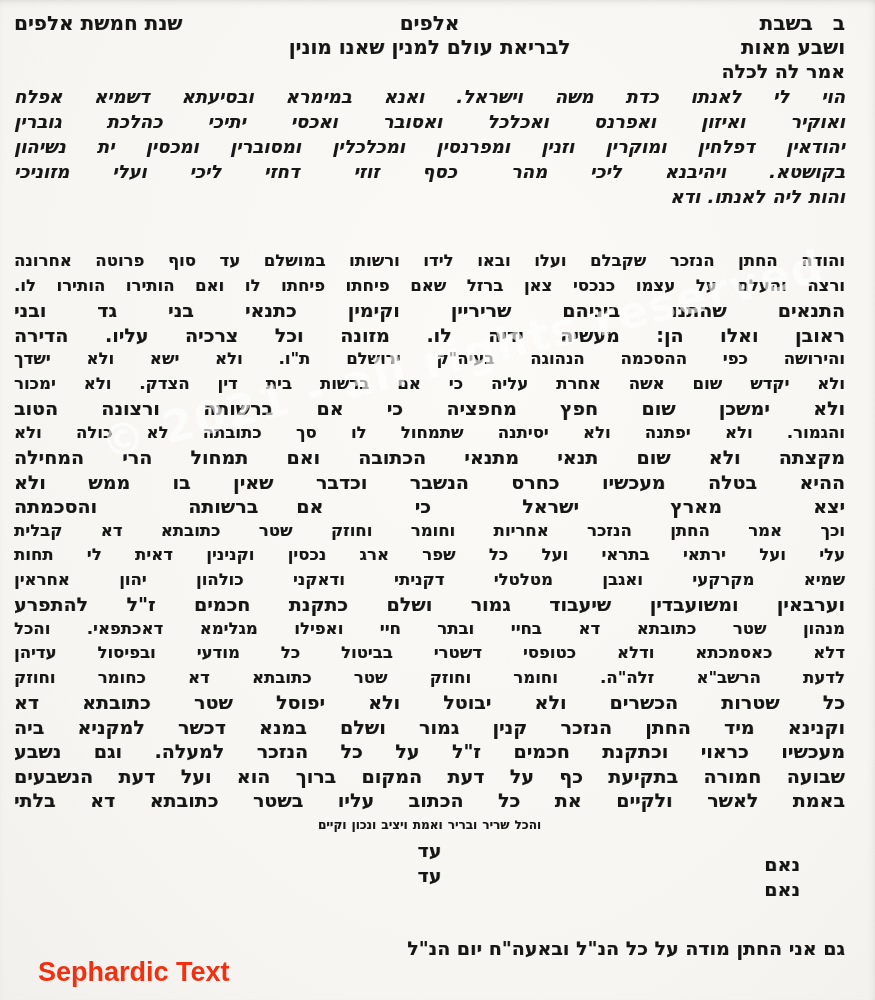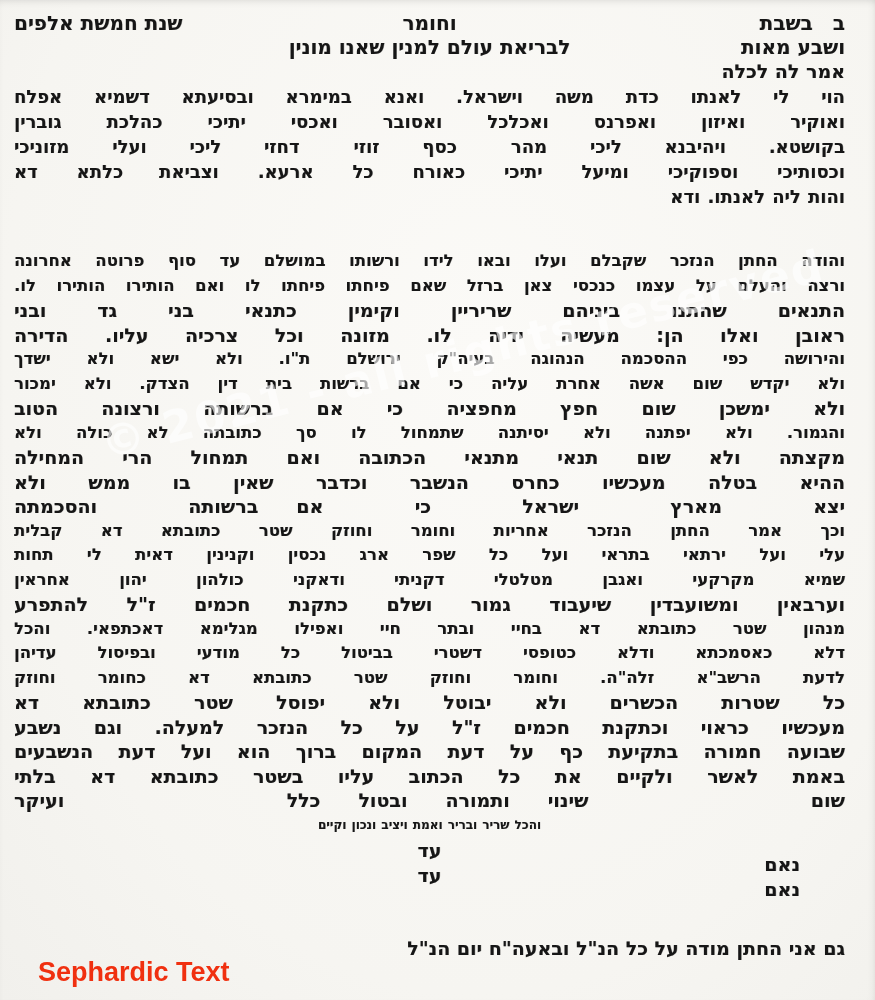--- a/index.html
+++ b/index.html
@@ -18,21 +18,21 @@
     padding:12px 30px 0 14px;
     font-weight:700;
     text-shadow:0.4px 0.4px 0 rgba(0,0,0,.32);
   }
   .hrow{position:relative;display:flex;justify-content:space-between;height:24px;font-size:20px;line-height:23px;}
   .hr-center{position:absolute;left:50%;top:0;transform:translateX(-50%);}
   .line-r{text-align:right;font-size:20px;line-height:24px;height:24px;}
   .line-r.sm{font-size:19px;height:22px;line-height:22px;}
   .par{margin:0;}
   .par1{margin-top:2px;}
-  .par1 .tl{font-size:18px;line-height:25px;}
+  .par1 .tl{font-size:18px;line-height:25px;font-style:italic;}
   .par2{margin-top:40px;}
   .par2 .tl{font-size:16.5px;line-height:24.5px;}
   .par2 .tl.lg{font-size:19px;}
   .tl{
     text-align:justify;text-align-last:justify;
     word-spacing:1px;
   }
   .tl.end{text-align:right;text-align-last:right;}
   .closing{
     text-align:center;text-align-last:center;
@@ -78,37 +78,37 @@
 <body>
 
 <div class="page">
 
   <div class="watermark" style="color: rgb(178, 178, 178);">© 2021 - all rights reserved</div>
 
   <div class="text">
 
     <div class="hrow">
       <span>ב  בשבת</span>
-      <span class="hr-center">וחומר</span>
+      <span class="hr-center">אלפים</span>
       <span>שנת חמשת אלפים</span>
     </div>
 
     <div class="hrow">
       <span>ושבע מאות</span>
       <span class="hr-center">לבריאת עולם למנין שאנו מונין</span>
       <span></span>
     </div>
 
     <div class="line-r sm">אמר לה לכלה</div>
 
     <div class="par par1">
         <div class="tl">הוי לי לאנתו כדת משה וישראל. ואנא במימרא ובסיעתא דשמיא אפלח</div>
         <div class="tl">ואוקיר ואיזון ואפרנס ואכלכל ואסובר ואכסי יתיכי כהלכת גוברין</div>
+        <div class="tl">יהודאין דפלחין ומוקרין וזנין ומפרנסין ומכלכלין ומסוברין ומכסין ית נשיהון</div>
         <div class="tl">בקושטא. ויהיבנא ליכי מהר   כסף זוזי   דחזי ליכי ועלי מזוניכי</div>
-        <div class="tl">וכסותיכי וספוקיכי ומיעל יתיכי כאורח כל ארעא. וצביאת  כלתא דא</div>
         <div class="tl end">והות ליה לאנתו. ודא</div>
       </div>
 
     <div class="par par2">
         <div class="tl">והודה החתן הנזכר שקבלם ועלו ובאו לידו ורשותו במושלם עד סוף פרוטה אחרונה</div>
         <div class="tl">ורצה והעלם על עצמו כנכסי צאן ברזל שאם פיחתו פיחתו לו ואם הותירו הותירו לו.</div>
         <div class="tl lg">התנאים שהתנו ביניהם שריריין וקימין כתנאי בני גד ובני</div>
         <div class="tl lg">ראובן ואלו הן: מעשיה ידיה לו. מזונה וכל צרכיה עליו. הדירה</div>
         <div class="tl">והירושה כפי ההסכמה הנהוגה בעיה"ק ירושלם ת"ו. ולא ישא ולא ישדך</div>
         <div class="tl">ולא יקדש שום אשה אחרת עליה כי אם ברשות בית דין הצדק. ולא ימכור</div>
@@ -118,24 +118,24 @@
         <div class="tl lg">ההיא בטלה מעכשיו כחרס הנשבר וכדבר שאין בו ממש ולא</div>
         <div class="tl lg">יצא מארץ ישראל כי אם  ברשותה והסכמתה</div>
         <div class="tl">וכך אמר החתן הנזכר אחריות וחומר וחוזק שטר כתובתא דא קבלית</div>
         <div class="tl">עלי ועל ירתאי בתראי ועל כל שפר ארג נכסין וקנינין דאית לי תחות</div>
         <div class="tl">שמיא מקרקעי ואגבן מטלטלי דקניתי ודאקני כולהון יהון אחראין</div>
         <div class="tl lg">וערבאין ומשועבדין שיעבוד גמור ושלם כתקנת חכמים ז"ל להתפרע</div>
         <div class="tl">מנהון שטר כתובתא דא בחיי ובתר חיי ואפילו מגלימא דאכתפאי. והכל</div>
         <div class="tl">דלא כאסמכתא ודלא כטופסי דשטרי בביטול כל מודעי ובפיסול עדיהן</div>
         <div class="tl">לדעת הרשב"א זלה"ה. וחומר וחוזק שטר כתובתא דא כחומר וחוזק</div>
         <div class="tl lg">כל שטרות הכשרים ולא יבוטל ולא יפוסל שטר כתובתא דא</div>
+        <div class="tl lg">וקנינא מיד החתן הנזכר קנין גמור ושלם במנא דכשר למקניא ביה</div>
         <div class="tl lg">מעכשיו כראוי וכתקנת חכמים ז"ל על כל הנזכר למעלה. וגם נשבע</div>
         <div class="tl lg">שבועה חמורה בתקיעת כף על דעת המקום ברוך הוא ועל דעת הנשבעים</div>
         <div class="tl lg">באמת לאשר ולקיים את כל הכתוב עליו בשטר כתובתא דא בלתי</div>
-        <div class="tl lg">שום שינוי  ותמורה  ובטול  כלל ועיקר</div>
       </div>
 
     <div class="tl closing">והכל שריר ובריר ואמת ויציב ונכון וקיים</div>
 
     <div class="sigrow">
       <span class="sig-right">נאם</span>
       <span class="sig-center">עד</span>
     </div>
     <div class="sigrow">
       <span class="sig-right">נאם</span>

